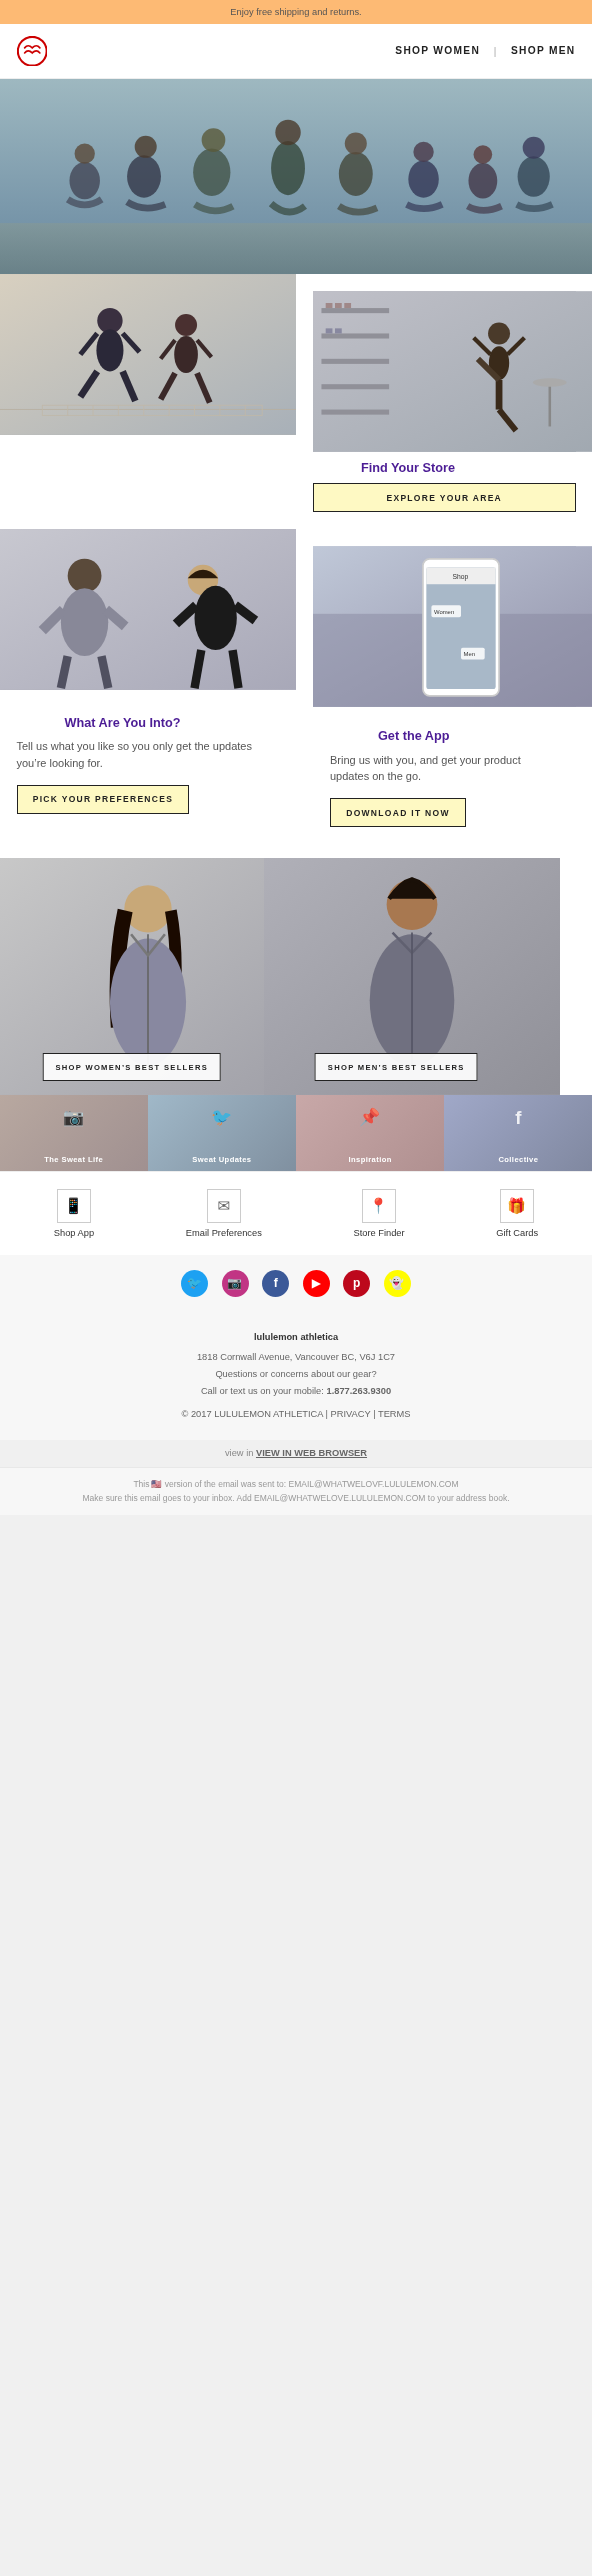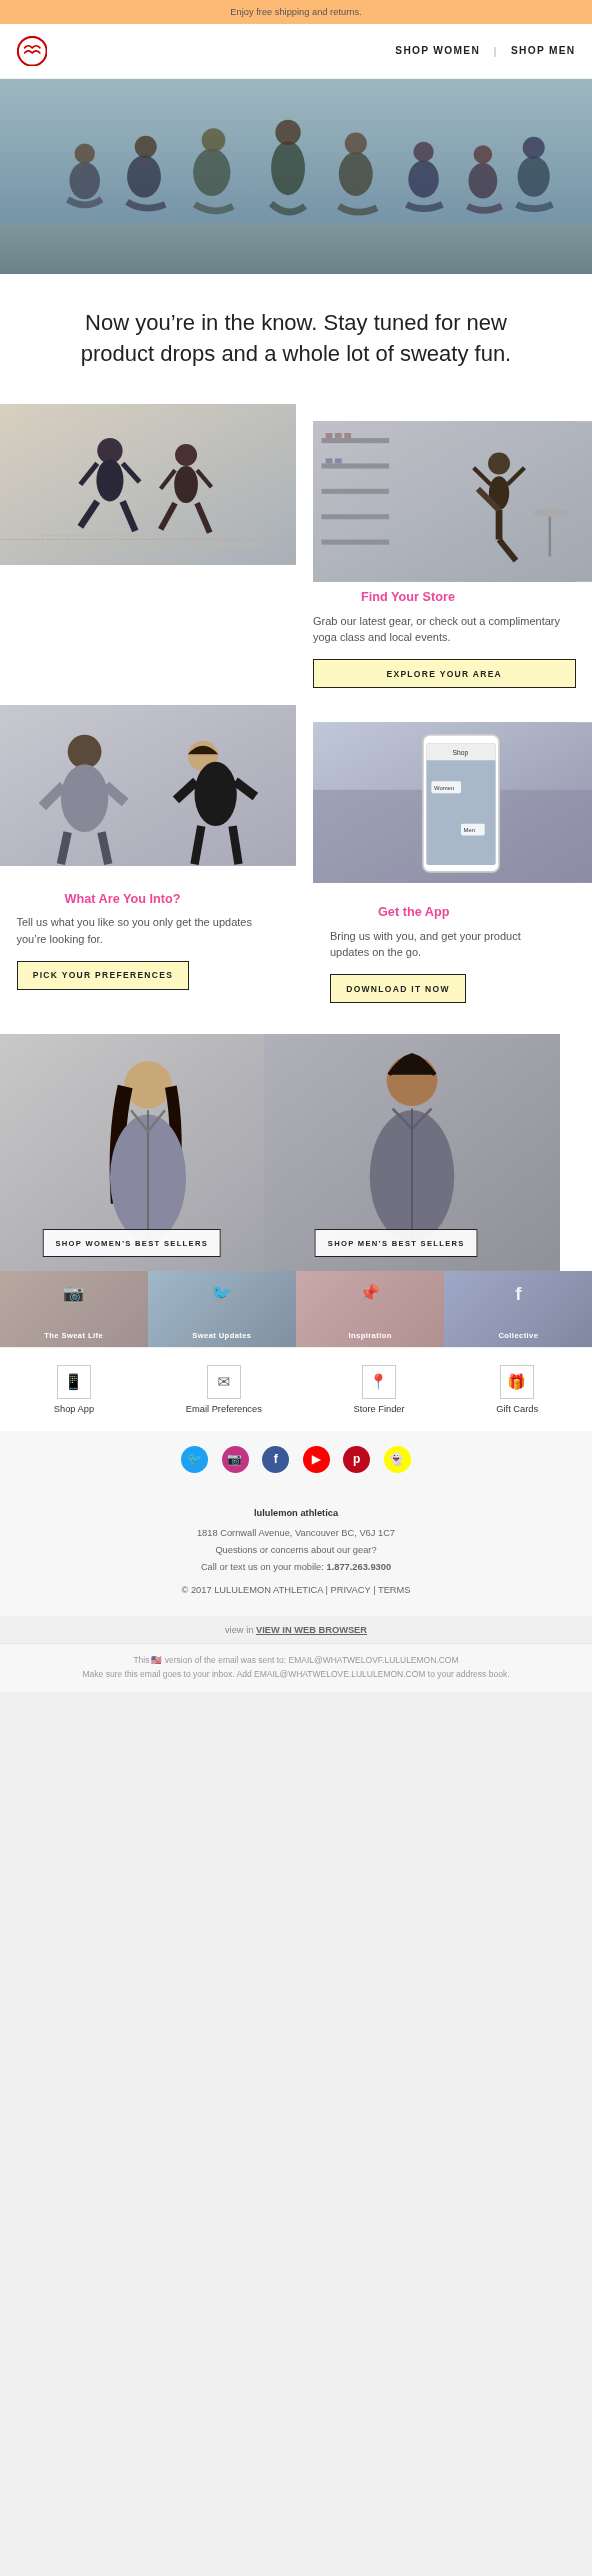--- a/index.html
+++ b/index.html
@@ -117,21 +117,21 @@
     }
     .img-mens {
       width: 296px;
       height: 237px;
       background: linear-gradient(160deg, #b0b0b8 0%, #909098 50%, #c0c0c8 100%);
     }
 
     .section-title {
       font-size: 12.7px;
       font-weight: 700;
-      color: #ec4899;
+      color: #4c1d95;
       margin-bottom: 8.5px;
       margin-top: 8.5px;
       padding-left: 48px;
     }
     .section-body {
       font-size: 11px;
       color: #555;
       line-height: 1.5;
       margin-bottom: 13.5px;
     }
@@ -380,23 +380,20 @@
         <path d="M230 148 Q252 162 275 150" stroke="#3a4a3a" stroke-width="8" fill="none" opacity="0.6"></path>
         <path d="M320 147 Q340 165 360 150" stroke="#2a3a2a" stroke-width="8" fill="none" opacity="0.6"></path>
         <path d="M400 150 Q420 163 445 152" stroke="#3a3a2a" stroke-width="8" fill="none" opacity="0.6"></path>
         <path d="M480 148 Q500 158 522 148" stroke="#2a2a4a" stroke-width="8" fill="none" opacity="0.6"></path>
         <path d="M552 150 Q570 160 592 150" stroke="#3a2a3a" stroke-width="8" fill="none" opacity="0.6"></path>
         <path d="M610 148 Q630 158 652 148" stroke="#2a3a4a" stroke-width="8" fill="none" opacity="0.6"></path>
       </svg>
     </div>
   </div>
 
-  <div class="hero-text-section">
-    <h1 class="hero-headline">Now you’re in the know. Stay tuned for new product drops and a whole lot of sweaty fun.</h1>
-  </div>
 
   <div class="two-col-section">
     <div class="col-left">
 
       <div class="img-placeholder img-dance">
         <svg width="296" height="161" viewBox="0 0 350 190" xmlns="http://www.w3.org/2000/svg">
           <defs>
             <linearGradient id="danceBg" x1="0" y1="0" x2="1" y2="1">
               <stop offset="0%" stop-color="#d8d0c0"></stop>
               <stop offset="100%" stop-color="#a8b0b8"></stop>
@@ -465,21 +462,20 @@
           <line x1="210" y1="75" x2="190" y2="55" stroke="#3a2a1a" stroke-width="5"></line>
           <line x1="230" y1="75" x2="250" y2="55" stroke="#3a2a1a" stroke-width="5"></line>
 
           <line x1="220" y1="105" x2="195" y2="80" stroke="#4a3a2a" stroke-width="7"></line>
 
           <line x1="280" y1="160" x2="280" y2="110" stroke="#888" stroke-width="3"></line>
           <ellipse cx="280" cy="108" rx="20" ry="5" fill="#aaa"></ellipse>
         </svg>
       </div>
       <div class="section-title">Find Your Store</div>
-      <div class="section-body">Grab our latest gear, or check out a complimentary yoga class and local events.</div>
       <button class="outline-button">EXPLORE YOUR AREA</button>
     </div>
   </div>
 
   <div class="two-col-section">
     <div class="col-left">
 
       <div class="img-placeholder img-fighters">
         <svg width="296" height="161" viewBox="0 0 350 190" xmlns="http://www.w3.org/2000/svg">
           <defs>

